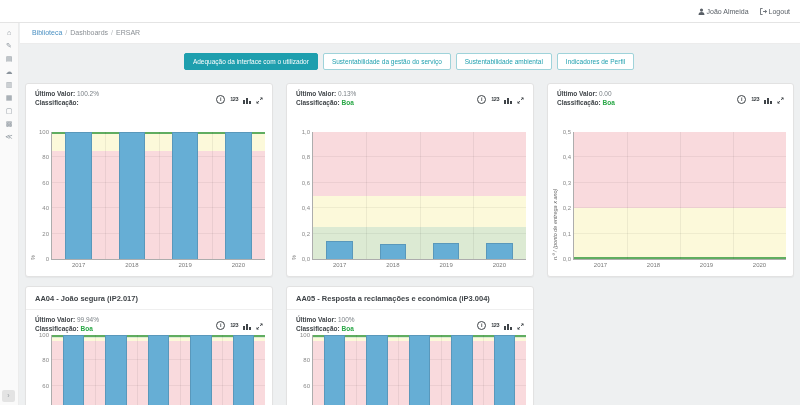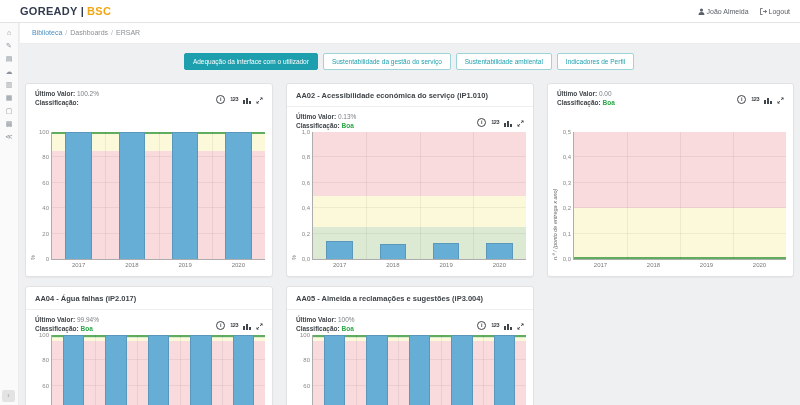--- a/index.html
+++ b/index.html
@@ -57,23 +57,20 @@
   .bar{position:absolute;bottom:0;box-sizing:border-box;border:1px solid rgba(0,0,0,.12);border-bottom:0}
   .ytick{position:absolute;left:-3px;transform:translate(-100%,50%);font-size:6px;color:#8a8a8a;white-space:nowrap}
   .xlabel{position:absolute;top:100%;margin-top:3px;font-size:6px;color:#7a7a7a;text-align:center}
   .ylabel{position:absolute;left:0;top:2px;bottom:12px;writing-mode:vertical-rl;transform:rotate(180deg);
           display:flex;align-items:center;font-size:5.5px;color:#6a6a6a;font-style:italic;white-space:nowrap}
 </style>
 </head>
 <body>
 
 <header class="hdr">
-  <div class="logo">
-    <span class="logo-a">GOREADY</span><span class="logo-sep">|</span><span class="logo-b">BSC</span>
-  </div>
   <div class="hdr-right">
     <span class="hdr-item">
       <span>
           <svg width="7" height="7" viewBox="0 0 8 8">
             <circle cx="4" cy="2.4" r="1.8" fill="#5a6067"></circle>
             <path d="M0.6 8 A3.4 3.4 0 0 1 7.4 8 Z" fill="#5a6067"></path>
           </svg>
         </span>
       <span>João Almeida</span>
     </span>
@@ -162,21 +159,20 @@
             <span class="xlabel" style="left: 0%; width: 25%;">2017</span>
             <span class="xlabel" style="left: 25%; width: 25%;">2018</span>
             <span class="xlabel" style="left: 50%; width: 25%;">2019</span>
             <span class="xlabel" style="left: 75%; width: 25%;">2020</span>
           </div>
           <div class="ylabel">%</div>
         </div>
     </article>
 
     <article class="card">
-      <h3 class="card-title">AA02 - Acessibilidade económica do serviço (iP1.010)</h3>
       <div class="card-meta">
         <div class="meta-left">
           <div><span class="lbl">Último Valor:</span> <span>0.13%</span></div>
           <div><span class="lbl">Classificação:</span> <span class="cls">Boa</span></div>
         </div>
         <div class="meta-icons">
           <span class="ic ic-info">i</span>
           <span class="ic ic-values">123</span>
           <span class="ic"><svg width="8" height="7" viewBox="0 0 8 7">
                 <rect x="0" y="3" width="2" height="4" fill="#3f4448"></rect>
@@ -259,21 +255,21 @@
             <span class="xlabel" style="left: 0%; width: 25%;">2017</span>
             <span class="xlabel" style="left: 25%; width: 25%;">2018</span>
             <span class="xlabel" style="left: 50%; width: 25%;">2019</span>
             <span class="xlabel" style="left: 75%; width: 25%;">2020</span>
           </div>
           <div class="ylabel">n.º / (ponto de entrega x ano)</div>
         </div>
     </article>
 
     <article class="card">
-      <h3 class="card-title">AA04 - Água falhas (iP2.017)</h3>
+      <h3 class="card-title">AA04 - João segura (iP2.017)</h3>
       <div class="card-meta">
         <div class="meta-left">
           <div><span class="lbl">Último Valor:</span> <span>99.94%</span></div>
           <div><span class="lbl">Classificação:</span> <span class="cls">Boa</span></div>
         </div>
         <div class="meta-icons">
           <span class="ic ic-info">i</span>
           <span class="ic ic-values">123</span>
           <span class="ic"><svg width="8" height="7" viewBox="0 0 8 7">
                 <rect x="0" y="3" width="2" height="4" fill="#3f4448"></rect>
@@ -309,21 +305,21 @@
             <span class="xlabel" style="left: 20%; width: 20%;"></span>
             <span class="xlabel" style="left: 40%; width: 20%;"></span>
             <span class="xlabel" style="left: 60%; width: 20%;"></span>
             <span class="xlabel" style="left: 80%; width: 20%;"></span>
           </div>
           <div class="ylabel">%</div>
         </div>
     </article>
 
     <article class="card">
-      <h3 class="card-title">AA05 - Almeida a reclamações e sugestões (iP3.004)</h3>
+      <h3 class="card-title">AA05 - Resposta a reclamações e económica (iP3.004)</h3>
       <div class="card-meta">
         <div class="meta-left">
           <div><span class="lbl">Último Valor:</span> <span>100%</span></div>
           <div><span class="lbl">Classificação:</span> <span class="cls">Boa</span></div>
         </div>
         <div class="meta-icons">
           <span class="ic ic-info">i</span>
           <span class="ic ic-values">123</span>
           <span class="ic"><svg width="8" height="7" viewBox="0 0 8 7">
                 <rect x="0" y="3" width="2" height="4" fill="#3f4448"></rect>

